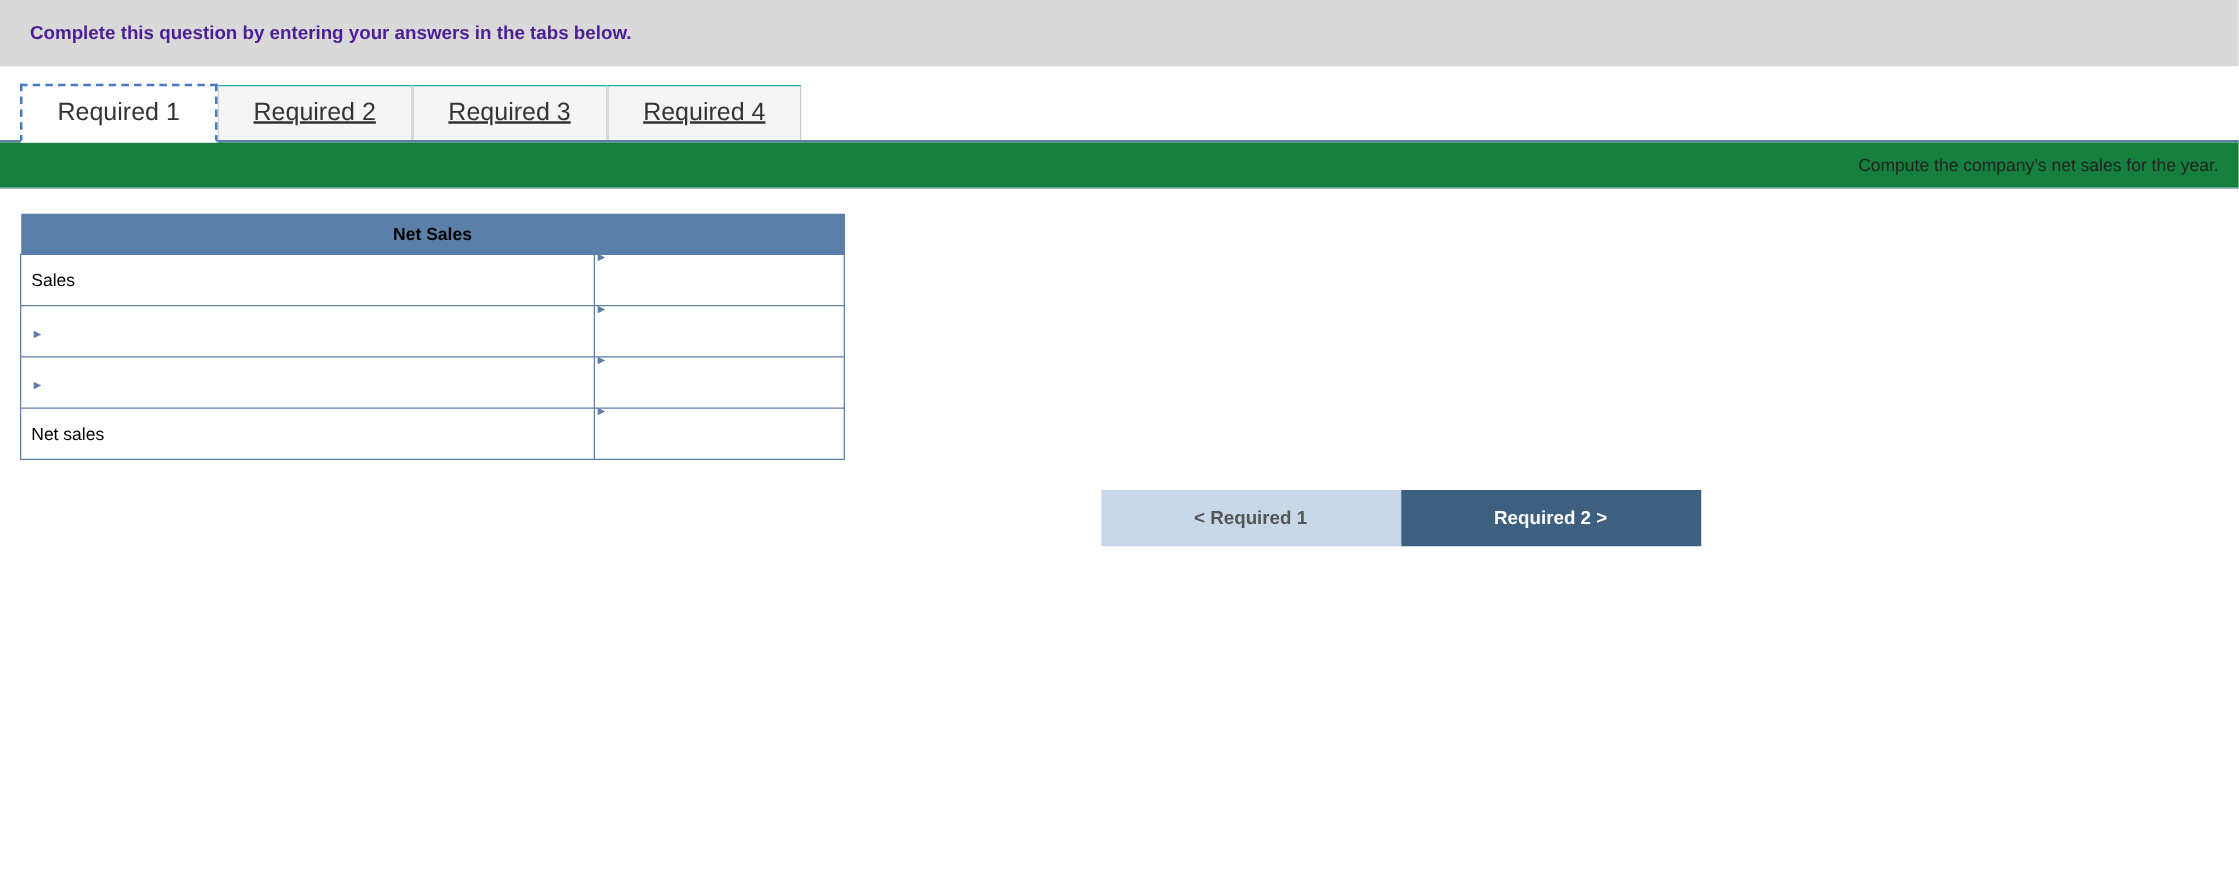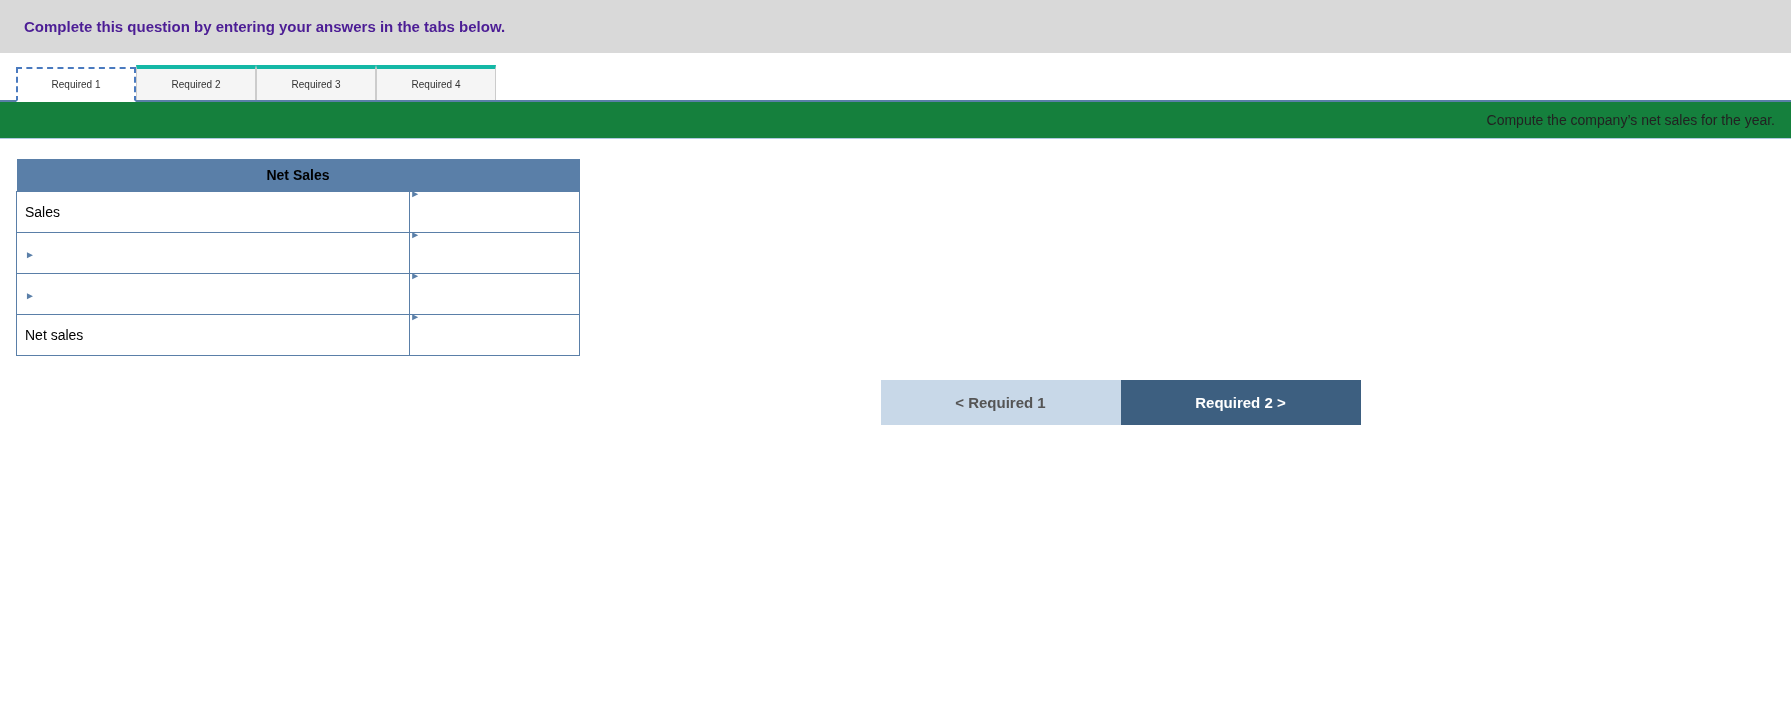--- a/index.html
+++ b/index.html
@@ -29,59 +29,60 @@
       display: flex;
       align-items: flex-end;
       border-bottom: 2px solid #5a7fa8;
     }
 
     .tab {
       padding: 10px 28px;
       border: 1px solid #ccc;
       background: #f5f5f5;
       cursor: pointer;
-      font-size: 10px;
+      font-size: 20px;
       color: #333;
       margin-right: 0;
       border-bottom: none;
       min-width: 120px;
       text-align: center;
     }
 
     .tab.active {
       background: #ffffff;
       border: 2px dashed #4a7abf;
       border-bottom: 2px solid #ffffff;
       font-weight: normal;
       position: relative;
       bottom: -2px;
     }
 
     .tab:not(.active) {
       border-right: 1px solid #ccc;
       border-left: 1px solid #ccc;
-      border-top: 4px solid #14b8a6;
+      border-top: 1px solid #14b8a6;
+      text-decoration: underline;
     }
 
     .question-bar {
       background: #15803d;
       padding: 10px 16px;
       font-size: 14px;
       color: #222;
       border-bottom: 1px solid #b0c8e0;
       text-align: right;
     }
 
     .content-area {
       padding: 20px 16px;
     }
 
     .net-sales-table {
       border-collapse: collapse;
-      width: 564px;
+      width: 660px;
     }
 
     .net-sales-table td {
       border: 1px solid #5a7fa8;
       padding: 0;
       height: 36px;
     }
 
     .net-sales-table td.label-cell {
       padding: 4px 8px;

